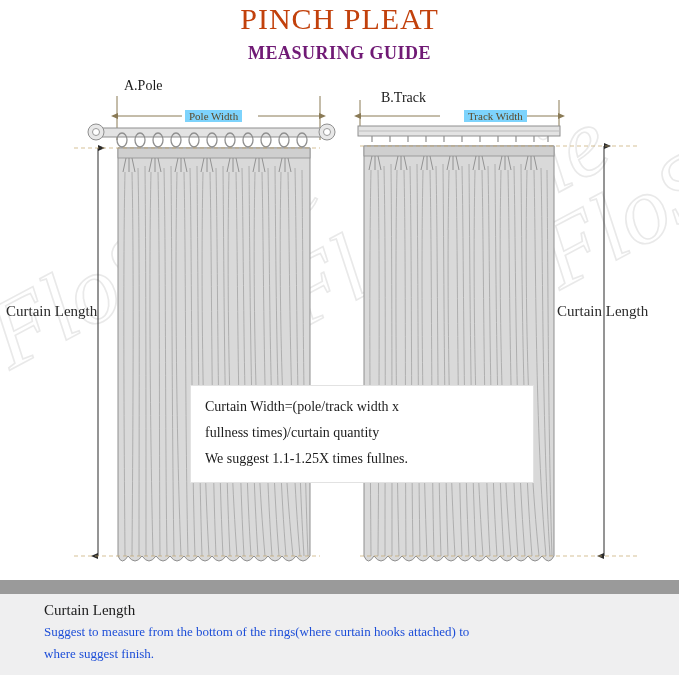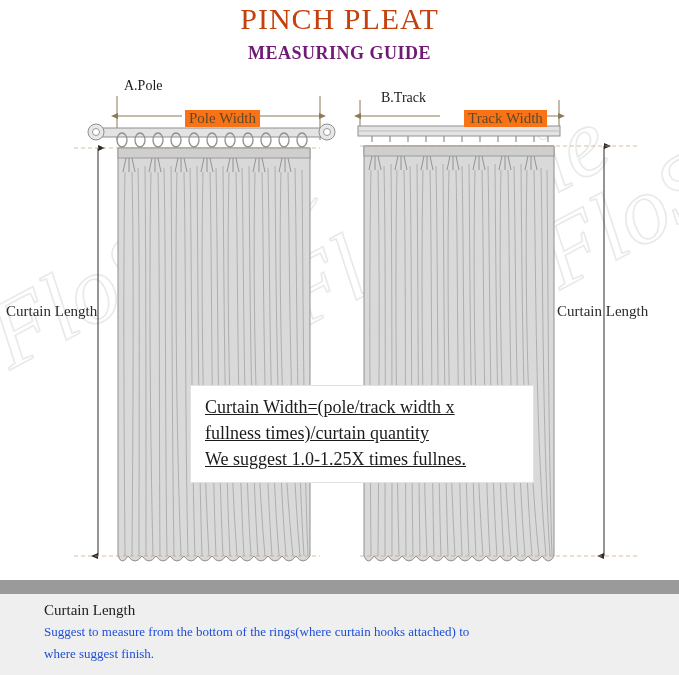--- a/index.html
+++ b/index.html
@@ -44,23 +44,23 @@
     position: absolute;
     font-size: 14px;
     color: #1a1a1a;
   }
   #label-pole { left: 124px; top: 78px; }
   #label-track { left: 381px; top: 90px; }
 
   
   .width-caption {
     position: absolute;
-    font-size: 15px;
+    font-size: 11px;
     color: #5b4a2a;
-    background: #f97316;
+    background: #7dd3fc;
     padding: 0 4px;
   }
   #cap-pole-width { left: 185px; top: 110px; }
   #cap-track-width { left: 464px; top: 110px; }
 
   
   .len-label {
     position: absolute;
     font-size: 15px;
     color: #2b2b2b;
@@ -74,25 +74,24 @@
     position: absolute;
     left: 190px;
     top: 385px;
     width: 344px;
     height: 98px;
     background: #ffffff;
     border: 1px solid #e2e2e2;
     padding: 8px 14px 0 14px;
   }
   #formula-box div {
-    font-size: 18px;
+    font-size: 14px;
     color: #1b1b1b;
     line-height: 26px;
     white-space: nowrap;
-    text-decoration: underline;
   }
 
   
   #footer {
     position: absolute;
     left: 0; right: 0;
     top: 580px;
     height: 95px;
     background: #efeff0;
     border-top: 14px solid #9a9a9a;
@@ -321,21 +320,21 @@
 
   <div class="width-caption" id="cap-pole-width">Pole Width</div>
   <div class="width-caption" id="cap-track-width">Track Width</div>
 
   <div class="len-label" id="len-left">Curtain Length</div>
   <div class="len-label" id="len-right">Curtain Length</div>
 
   <div id="formula-box">
     <div>Curtain Width=(pole/track width x</div>
     <div>fullness times)/curtain quantity</div>
-    <div>We suggest 1.0-1.25X times fullnes.</div>
+    <div>We suggest 1.1-1.25X times fullnes.</div>
   </div>
 
   <div id="footer">
     <div class="f-title">Curtain Length</div>
     <div class="f-text">Suggest to measure from the bottom of the rings(where curtain hooks attached) to</div>
     <div class="f-text">where suggest finish.</div>
   </div>
 
 </div>
 

